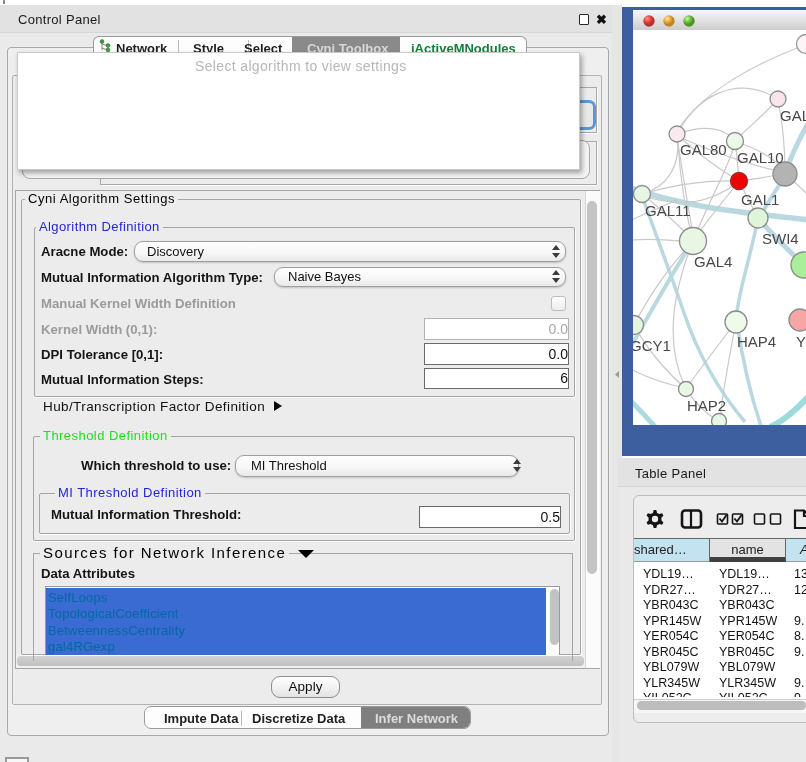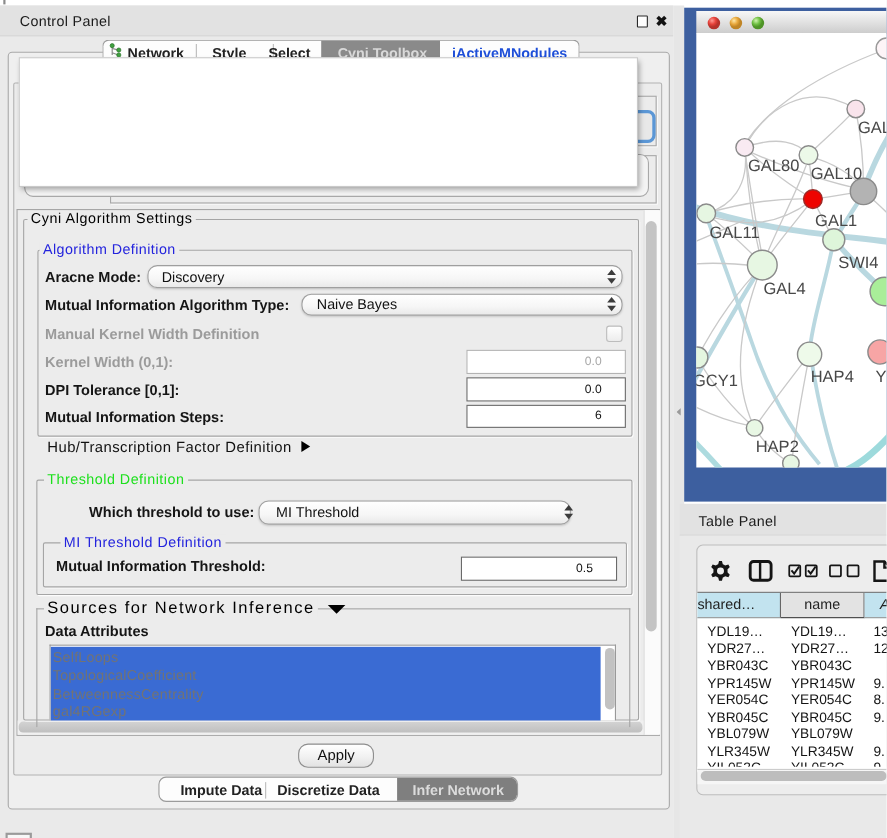--- a/index.html
+++ b/index.html
@@ -3,22 +3,22 @@
 <meta charset="utf-8">
 <style>
 html,body{margin:0;padding:0}
 body{width:806px;height:762px;position:relative;overflow:hidden;background:#fff;
   font-family:"Liberation Sans",sans-serif;-webkit-font-smoothing:antialiased}
 .a{position:absolute}
 .grp{position:absolute;border:1px solid #a5a5a5;border-radius:2px;
   box-shadow:1px 1px 0 rgba(255,255,255,.85)}
 .gt{position:absolute;font-size:13px;background:#ececec;padding:0 3px;line-height:14px;white-space:nowrap}
 .lbl{position:absolute;font-size:13.2px;font-weight:bold;color:#151515;white-space:nowrap;line-height:14px}
-.fld{position:absolute;background:#fff;border:1px solid #6a6a6a;font-size:11px;color:#111;
-  text-align:right;padding-right:21px;box-sizing:border-box}
+.fld{position:absolute;background:#fff;border:1px solid #6a6a6a;font-size:14px;color:#111;
+  text-align:right;padding-right:0;box-sizing:border-box}
 .combo{position:absolute;border:1px solid #9f9f9f;border-radius:9px;
   background:linear-gradient(#ffffff,#f6f6f6 60%,#e9e9e9);
   box-shadow:0 1px 2px rgba(0,0,0,.18);font-size:13px;color:#111;box-sizing:border-box;white-space:nowrap}
 .car{position:absolute;width:0;height:0;border-left:4px solid transparent;border-right:4px solid transparent}
 .caru{border-bottom:5px solid #3c3c3c}
 .card{border-top:5px solid #3c3c3c}
 </style>
 </head>
 <body>
 
@@ -40,29 +40,30 @@
 <svg class="a" style="left:99px;top:38px" width="13" height="15" viewBox="0 0 13 15">
  <path d="M3 4 L3 12 M3 6 L8.5 7.5 M3 10 L8.5 12" stroke="#8f8f8f" stroke-width="1.1" fill="none"></path>
  <circle cx="3" cy="3.5" r="1.9" fill="#3fa03f" stroke="#236e23" stroke-width=".6"></circle>
  <circle cx="9" cy="7.5" r="1.9" fill="#3fa03f" stroke="#236e23" stroke-width=".6"></circle>
  <circle cx="9" cy="12" r="1.9" fill="#3fa03f" stroke="#236e23" stroke-width=".6"></circle>
 </svg>
 <div class="a" style="left:116px;top:41px;font-size:13px;font-weight:bold;color:#222">Network</div>
 <div class="a" style="left:193px;top:41px;font-size:13px;font-weight:bold;color:#222">Style</div>
 <div class="a" style="left:244px;top:41px;font-size:13px;font-weight:bold;color:#222">Select</div>
 <div class="a" style="left:307px;top:41px;font-size:13px;font-weight:bold;color:#d9d9d9">Cyni Toolbox</div>
-<div class="a" style="left:411px;top:41px;font-size:13px;font-weight:bold;color:#1d4ed8">jActiveMNodules</div>
+<div class="a" style="left:411px;top:41px;font-size:13px;font-weight:bold;color:#15803d">jActiveMNodules</div>
 
 <div class="a" style="left:12px;top:75px;width:590px;height:630px;background:#ececec;border:1px solid #b2b2b2;border-radius:2px;box-sizing:border-box"></div>
 <div class="a" style="left:100px;top:87px;width:495px;height:44px;border:1px solid #a8a8a8;box-shadow:1px 1px 0 rgba(255,255,255,.85)"></div>
 <div class="a" style="left:560px;top:100px;width:30px;height:24px;border:3px solid #5b97d6;border-radius:7px;background:#e8e8e8"></div>
 <div class="a" style="left:100px;top:141px;width:495px;height:42px;border:1px solid #a8a8a8;box-shadow:1px 1px 0 rgba(255,255,255,.85)"></div>
 <div class="a" style="left:22px;top:140px;width:566px;height:37px;border:1px solid #a8a8a8;border-radius:8px;background:#f4f4f4"></div>
 
 <div class="a" style="left:17px;top:52px;width:563px;height:118px;background:#fff;border:1px solid #c9c9c9;box-shadow:2px 3px 5px rgba(0,0,0,.35);box-sizing:border-box">
+  <div class="a" style="left:177px;top:5px;font-size:14px;letter-spacing:.35px;color:#b7b7b7">Select algorithm to view settings</div>
 </div>
 
 <div class="a" style="left:15px;top:190px;width:585px;height:479px;border:1px solid #a6a6a6;background:#ececec;box-sizing:border-box"></div>
 
 <div class="a" style="left:585px;top:191px;width:14px;height:477px;background:#fbfbfb;border-left:1px solid #d8d8d8"></div>
 <div class="a" style="left:587px;top:201px;width:10px;height:373px;background:#c4c4c4;border-radius:5px"></div>
 
 <div class="a" style="left:16px;top:655px;width:569px;height:13px;background:#f0f0f0"></div>
 <div class="a" style="left:17px;top:656px;width:567px;height:10px;border-radius:4px;background:linear-gradient(#d3d3d3,#bfbfbf)"></div>
 
@@ -110,21 +111,21 @@
 <div class="lbl" style="left:51px;top:508px">Mutual Information Threshold:</div>
 <div class="fld" style="left:419px;top:506px;width:142px;height:22px;line-height:20px">0.5</div>
 
 <div class="a" style="left:33px;top:553px;width:540px;height:108px;border:1px solid #a5a5a5;border-bottom:none;box-sizing:border-box"></div>
 <div class="gt" style="left:40px;top:545px;color:#000;font-size:15px;letter-spacing:1.4px;line-height:16px">Sources for Network Inference</div>
 <div class="a" style="left:298px;top:550px;width:0;height:0;border-left:8px solid transparent;border-right:8px solid transparent;border-top:8px solid #000"></div>
 <div class="lbl" style="left:41px;top:567px">Data Attributes</div>
 
 <div class="a" style="left:45px;top:586px;width:515px;height:69px;background:#fff;border:1px solid #999;border-bottom:none;box-sizing:border-box;overflow:hidden">
   <div class="a" style="left:0;top:1px;width:500px;height:80px;background:#3a6bd3"></div>
-  <div class="a" style="left:2px;top:3px;font-size:13px;letter-spacing:.2px;color:#737373;line-height:16.4px">SelfLoops<br>TopologicalCoefficient<br>BetweennessCentrality<br>gal4RGexp</div>
+  <div class="a" style="left:2px;top:3px;font-size:13px;letter-spacing:.2px;color:#0369a1;line-height:16.4px">SelfLoops<br>TopologicalCoefficient<br>BetweennessCentrality<br>gal4RGexp</div>
   <div class="a" style="left:504px;top:2px;width:9px;height:56px;background:#c2c2c2;border-radius:5px"></div>
 </div>
 
 <div class="a" style="left:271px;top:676px;width:67px;height:20px;border:1px solid #8e8e8e;border-radius:9px;background:linear-gradient(#fff,#f1f1f1 55%,#e2e2e2);text-align:center;font-size:13.5px;color:#111;line-height:19px">Apply</div>
 
 <div class="a" style="left:144px;top:706px;width:327px;height:23px;background:#fdfdfd;border:1px solid #9b9b9b;border-radius:7px;box-sizing:border-box;overflow:hidden">
   <div class="a" style="left:216px;top:0;width:111px;height:23px;background:#7f7f7f"></div>
   <div class="a" style="left:96px;top:4px;width:1px;height:15px;background:#bbb"></div>
   <div class="a" style="left:19px;top:4px;font-size:13px;font-weight:bold;color:#222">Impute Data</div>
   <div class="a" style="left:107px;top:4px;font-size:13px;font-weight:bold;color:#222">Discretize Data</div>
@@ -259,21 +260,21 @@
     <rect x="125.5" y="5" width="10" height="10" rx="1"></rect>
   </g>
   <g fill="none" stroke="#151515" stroke-width="2.2">
     <path d="M150 1.5 L159 1.5 L164.5 7 L164.5 19 L150 19 Z"></path>
     <path d="M159 1.5 L159 7 L164.5 7"></path>
   </g>
 </svg>
 
 <div class="a" style="left:634px;top:538px;width:172px;height:163px;background:#fff;border-top:1px solid #666"></div>
 <div class="a" style="left:634px;top:539px;width:76px;height:23px;background:#c2e3ef;border-right:1px solid #666;border-bottom:1px solid #999;box-sizing:border-box;text-align:left;font-size:13px;color:#222;line-height:22px">shared…</div>
-<div class="a" style="left:710px;top:539px;width:76px;height:23px;background:#e3e3e3;border-right:1px solid #666;border-bottom:1px solid #404040;box-sizing:border-box;text-align:center;font-size:13px;color:#222;line-height:22px">name</div>
+<div class="a" style="left:710px;top:539px;width:76px;height:23px;background:#e3e3e3;border-right:1px solid #666;border-bottom:5px solid #404040;box-sizing:border-box;text-align:center;font-size:13px;color:#222;line-height:22px">name</div>
 <div class="a" style="left:786px;top:539px;width:20px;height:23px;background:#c2e3ef;border-bottom:1px solid #999;box-sizing:border-box;font-size:13px;color:#222;line-height:22px;padding-left:14px;font-style:italic">A</div>
 <div class="a" style="left:643px;top:567px;font-size:12.5px;color:#141414;line-height:15.5px">YDL19…<br>YDR27…<br>YBR043C<br>YPR145W<br>YER054C<br>YBR045C<br>YBL079W<br>YLR345W<br>YIL052C</div>
 <div class="a" style="left:719px;top:567px;font-size:12.5px;color:#141414;line-height:15.5px">YDL19…<br>YDR27…<br>YBR043C<br>YPR145W<br>YER054C<br>YBR045C<br>YBL079W<br>YLR345W<br>YIL052C</div>
 <div class="a" style="left:794px;top:567px;font-size:12.5px;color:#141414;line-height:15.5px">13<br>12<br><br>9.<br>8.<br>9.<br><br>9.<br>9.</div>
 <div class="a" style="left:634px;top:697px;width:172px;height:4px;background:#fff"></div>
 
 <div class="a" style="left:634px;top:699px;width:172px;height:13px;background:#f6f6f6;border-top:1px solid #ccc"></div>
 <div class="a" style="left:637px;top:701px;width:169px;height:9px;background:#bdbdbd;border-radius:5px"></div>
 
 </body></html>

